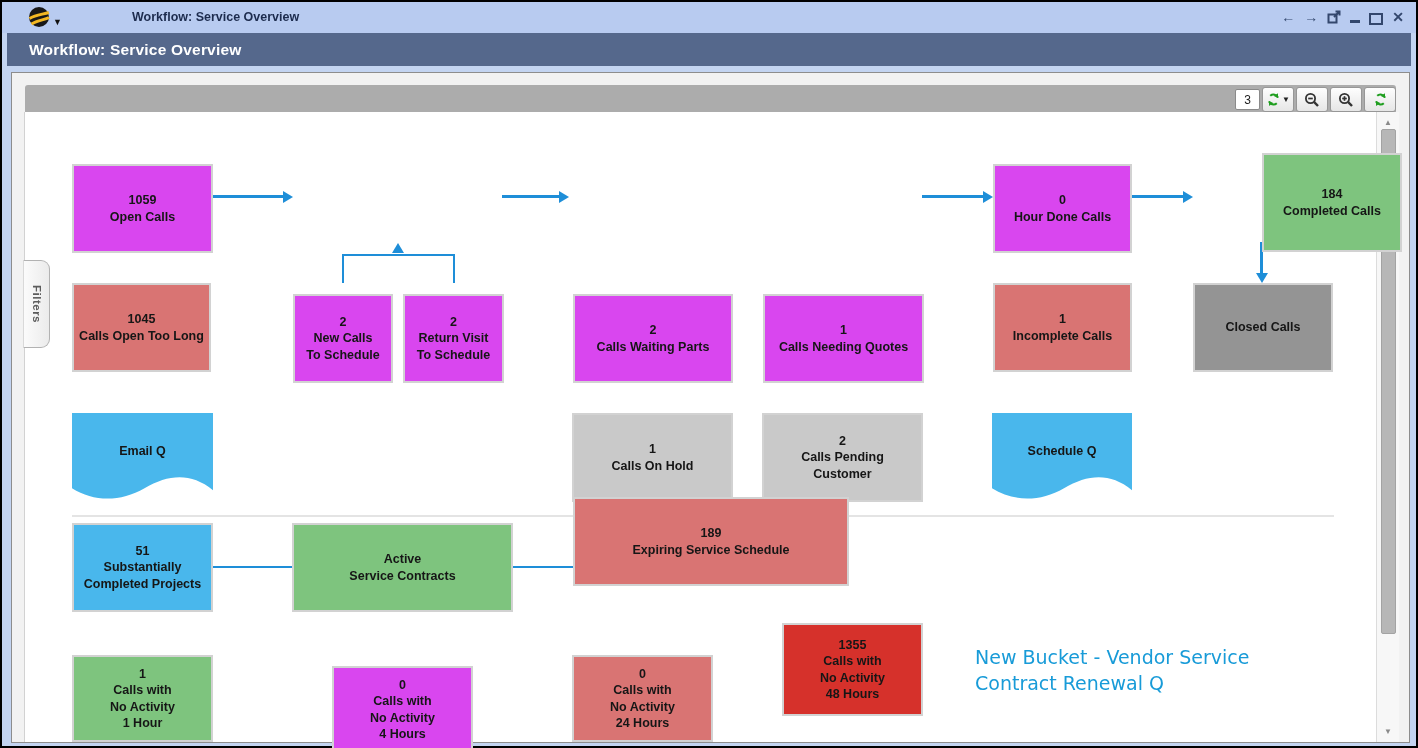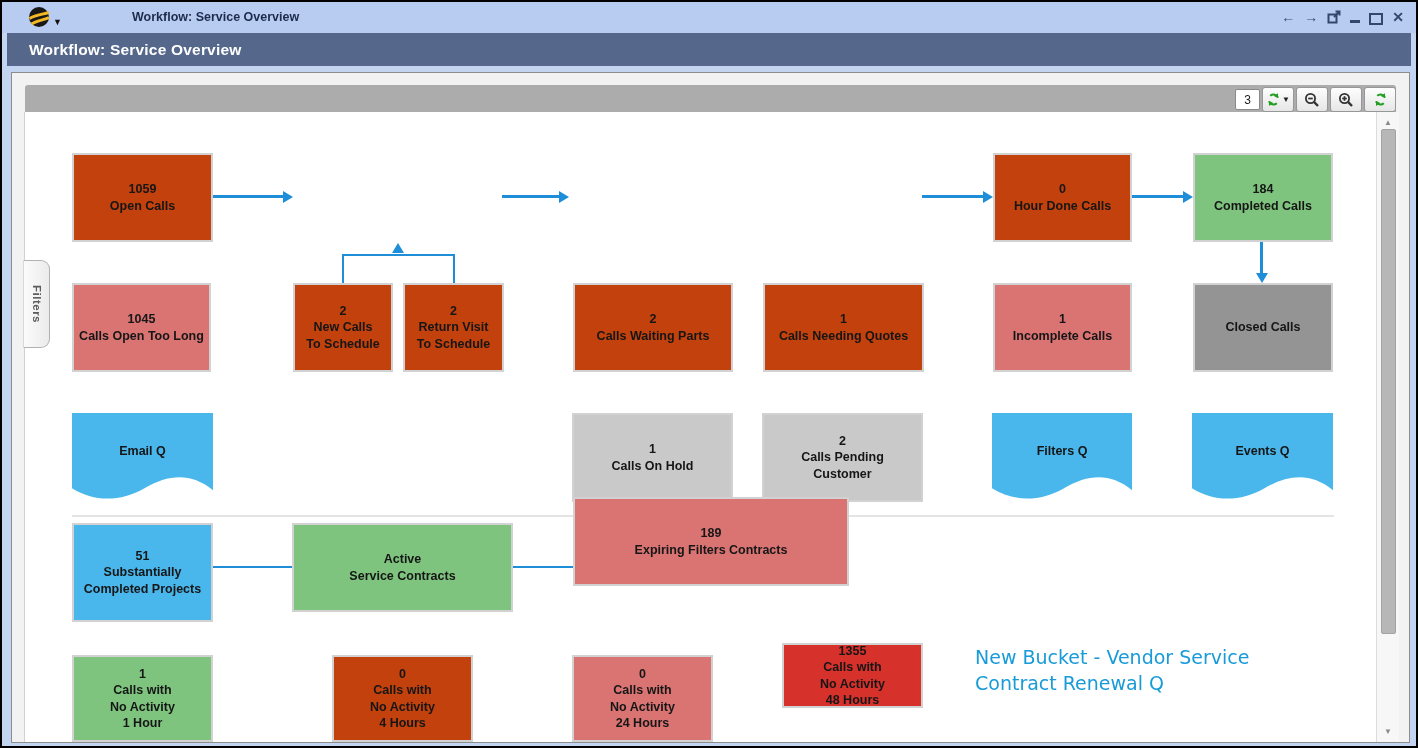--- a/index.html
+++ b/index.html
@@ -44,21 +44,21 @@
   .filters-tab{position:absolute;left:21px;top:258px;width:27px;height:88px;
                background:linear-gradient(90deg,#fbfbfb,#ebebeb);border:1px solid #b2b2b2;border-left:1px solid #d9d9d9;
                border-radius:0 9px 9px 0;display:flex;align-items:center;justify-content:center;cursor:pointer;box-sizing:border-box;}
   .filters-tab span{writing-mode:vertical-rl;font-size:11.5px;font-weight:bold;color:#5c5c5c;letter-spacing:.5px;}
 
   
   .node{position:absolute;display:flex;align-items:center;justify-content:center;text-align:center;
         border:2px solid #d2d2d2;box-sizing:border-box;cursor:pointer;color:#161616;}
   .txt{font-size:12.5px;font-weight:bold;line-height:16.5px;}
   .lbl{white-space:pre-line;}
-  .yellow{background:#c2410c;}
+  .yellow{background:#d946ef;margin-top:11px;}
   .green{background:#7ec47e;}
   .red{background:#d97473;}
   .darkred{background:#d6312b;}
   .graydark{background:#949494;}
   .graylight{background:#c9c9c9;}
   .bluebox{background:#49b7ec;}
   .wave{border:none;background:transparent;}
   .wavebg{position:absolute;left:0;top:0;width:100%;height:100%;}
   .wavebg path{fill:#49b7ec;}
   .wave .txt{position:relative;padding-bottom:12px;}
@@ -189,21 +189,21 @@
           <div>1059</div>
           <div class="lbl">Open Calls</div>
         </div>
   </div>
   <div class="node yellow" style="left:991px;top:151px;width:139px;height:89px">
     <div class="txt">
           <div>0</div>
           <div class="lbl">Hour Done Calls</div>
         </div>
   </div>
-  <div class="node green" style="left:1191px;top:151px;width:140px;height:89px">
+  <div class="node green" style="left:1260px;top:151px;width:140px;height:99px">
     <div class="txt">
           <div>184</div>
           <div class="lbl">Completed Calls</div>
         </div>
   </div>
 
   <div class="node red" style="left:70px;top:281px;width:139px;height:89px">
     <div class="txt">
           <div>1045</div>
           <div class="lbl">Calls Open Too Long</div>
@@ -266,49 +266,41 @@
           <div>2</div>
           <div class="lbl">Calls Pending
 Customer</div>
         </div>
   </div>
   <div class="node wave" style="left:990px;top:411px;width:140px;height:89px">
     <svg class="wavebg" viewBox="0 0 140 90" preserveAspectRatio="none">
       <path d="M0 0 H140 V78 C118 60 96 62 72 76 C48 90 22 90 0 76 Z"></path>
         </svg>
     <div class="txt">
-          <div class="lbl">Filters Q</div>
-        </div>
-  </div>
-  <div class="node wave" style="left:1190px;top:411px;width:141px;height:89px">
-    <svg class="wavebg" viewBox="0 0 140 90" preserveAspectRatio="none">
-      <path d="M0 0 H140 V78 C118 60 96 62 72 76 C48 90 22 90 0 76 Z"></path>
-        </svg>
-    <div class="txt">
-          <div class="lbl">Events Q</div>
-        </div>
-  </div>
-
-  <div class="node bluebox" style="left:70px;top:521px;width:141px;height:99px">
+          <div class="lbl">Schedule Q</div>
+        </div>
+  </div>
+
+  <div class="node bluebox" style="left:70px;top:521px;width:141px;height:89px">
     <div class="txt">
           <div>51</div>
           <div class="lbl">Substantially
 Completed Projects</div>
         </div>
   </div>
   <div class="node green" style="left:290px;top:521px;width:221px;height:89px">
     <div class="txt">
           <div class="lbl">Active
 Service Contracts</div>
         </div>
   </div>
   <div class="node red" style="left:571px;top:495px;width:276px;height:89px">
     <div class="txt">
           <div>189</div>
-          <div class="lbl">Expiring Filters Contracts</div>
+          <div class="lbl">Expiring Service Schedule</div>
         </div>
   </div>
 
   <div class="node green" style="left:70px;top:653px;width:141px;height:87px">
     <div class="txt">
           <div>1</div>
           <div class="lbl">Calls with
 No Activity
 1 Hour</div>
         </div>
@@ -322,21 +314,21 @@
         </div>
   </div>
   <div class="node red" style="left:570px;top:653px;width:141px;height:87px">
     <div class="txt">
           <div>0</div>
           <div class="lbl">Calls with
 No Activity
 24 Hours</div>
         </div>
   </div>
-  <div class="node darkred" style="left:780px;top:641px;width:141px;height:65px">
+  <div class="node darkred" style="left:780px;top:621px;width:141px;height:93px">
     <div class="txt">
           <div>1355</div>
           <div class="lbl">Calls with
 No Activity
 48 Hours</div>
         </div>
   </div>
 
   <div class="annotation">New Bucket - Vendor Service Contract Renewal Q</div>
 

